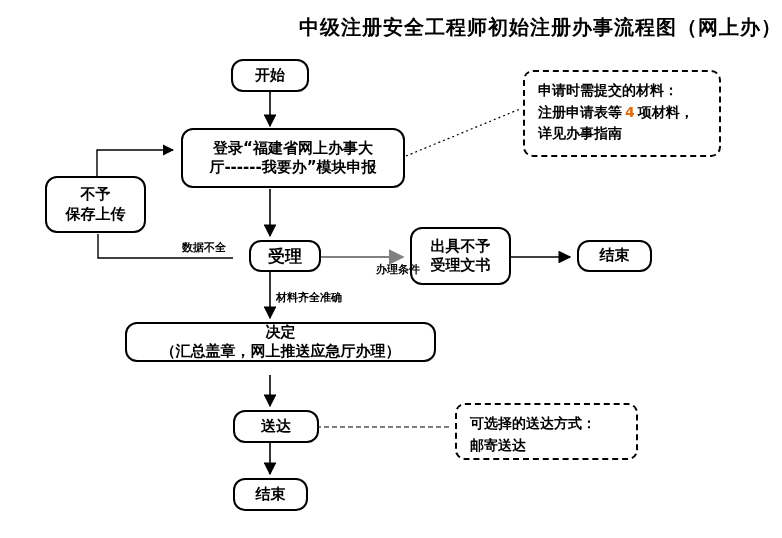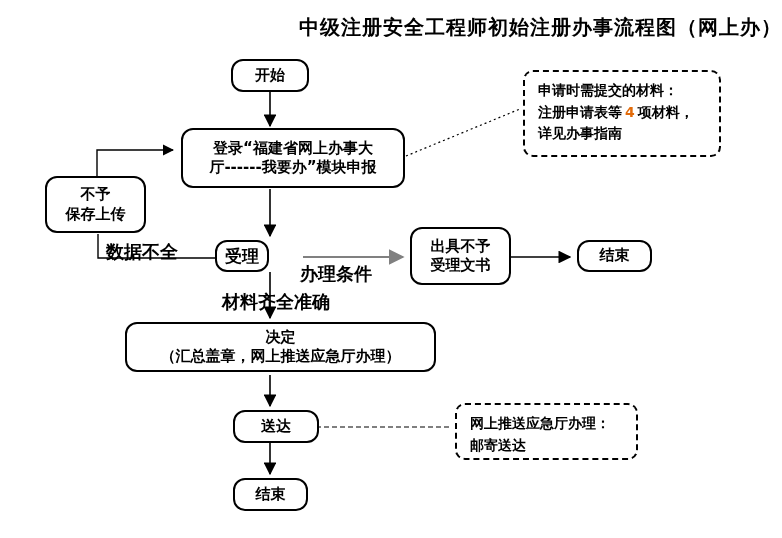--- a/index.html
+++ b/index.html
@@ -36,22 +36,22 @@
     border-radius:10px;
     background:#fff;
     font-weight:bold;color:#000;
     font-size:14px;line-height:1.55;
     padding:8px 10px 6px 13px;
     text-align:left;
   }
   .hl{color:#E26B0A;margin:0 3px;}
   .edge-label{
     position:absolute;
-    font-weight:bold;color:#000;font-size:18px;
-    text-align:left;white-space:nowrap;
+    font-weight:bold;color:#000;font-size:11px;
+    text-align:right;white-space:nowrap;
   }
 </style>
 </head>
 <body>
 
 <div id="canvas">
 
   <svg id="connectors" viewBox="0 0 782 538" xmlns="http://www.w3.org/2000/svg">
     <defs>
       <marker id="arrB" viewBox="0 0 10 10" refX="9" refY="5" markerWidth="8" markerHeight="8" orient="auto-start-reverse">
@@ -94,34 +94,34 @@
   <div class="node" style="left:181px;top:128px;width:224px;height:60px">
     <span>登录“福建省网上办事大</span>
     <span>厅------我要办”模块申报</span>
   </div>
 
   <div class="node" style="left:45px;top:176px;width:101px;height:57px">
     <span>不予</span>
     <span>保存上传</span>
   </div>
 
-  <div class="node big" style="left:215px;top:240px;width:54px;height:32px">
+  <div class="node big" style="left:249px;top:240px;width:72px;height:32px">
     <span>受理</span>
   </div>
 
   <div class="node" style="left:410px;top:227px;width:101px;height:58px">
     <span>出具不予</span>
     <span>受理文书</span>
   </div>
 
   <div class="node" style="left:577px;top:240px;width:75px;height:32px">
     <span>结束</span>
   </div>
 
-  <div class="node" style="left:125px;top:322px;width:311px;height:50px">
+  <div class="node" style="left:125px;top:322px;width:311px;height:40px">
     <span>决定</span>
     <span>（汇总盖章，网上推送应急厅办理）</span>
   </div>
 
   <div class="node" style="left:233px;top:410px;width:86px;height:33px">
     <span>送达</span>
   </div>
 
   <div class="node" style="left:233px;top:478px;width:75px;height:33px">
     <span>结束</span>
@@ -131,17 +131,17 @@
   <div class="edge-label" style="left:300px;top:262px;width:120px">办理条件</div>
   <div class="edge-label" style="left:222px;top:290px;width:120px">材料齐全准确</div>
 
   <div class="callout" style="left:523px;top:70px;width:198px;height:87px">
     <div>申请时需提交的材料：</div>
     <div><span>注册申请表等</span><span class="hl" style="color: rgb(226, 107, 10);">4</span><span>项材料，</span></div>
     <div>详见办事指南</div>
   </div>
 
   <div class="callout" style="left:455px;top:403px;width:183px;height:57px">
-    <div>网上推送应急厅办理：</div>
+    <div>可选择的送达方式：</div>
     <div>邮寄送达</div>
   </div>
 
 </div>
 
 </body></html>

